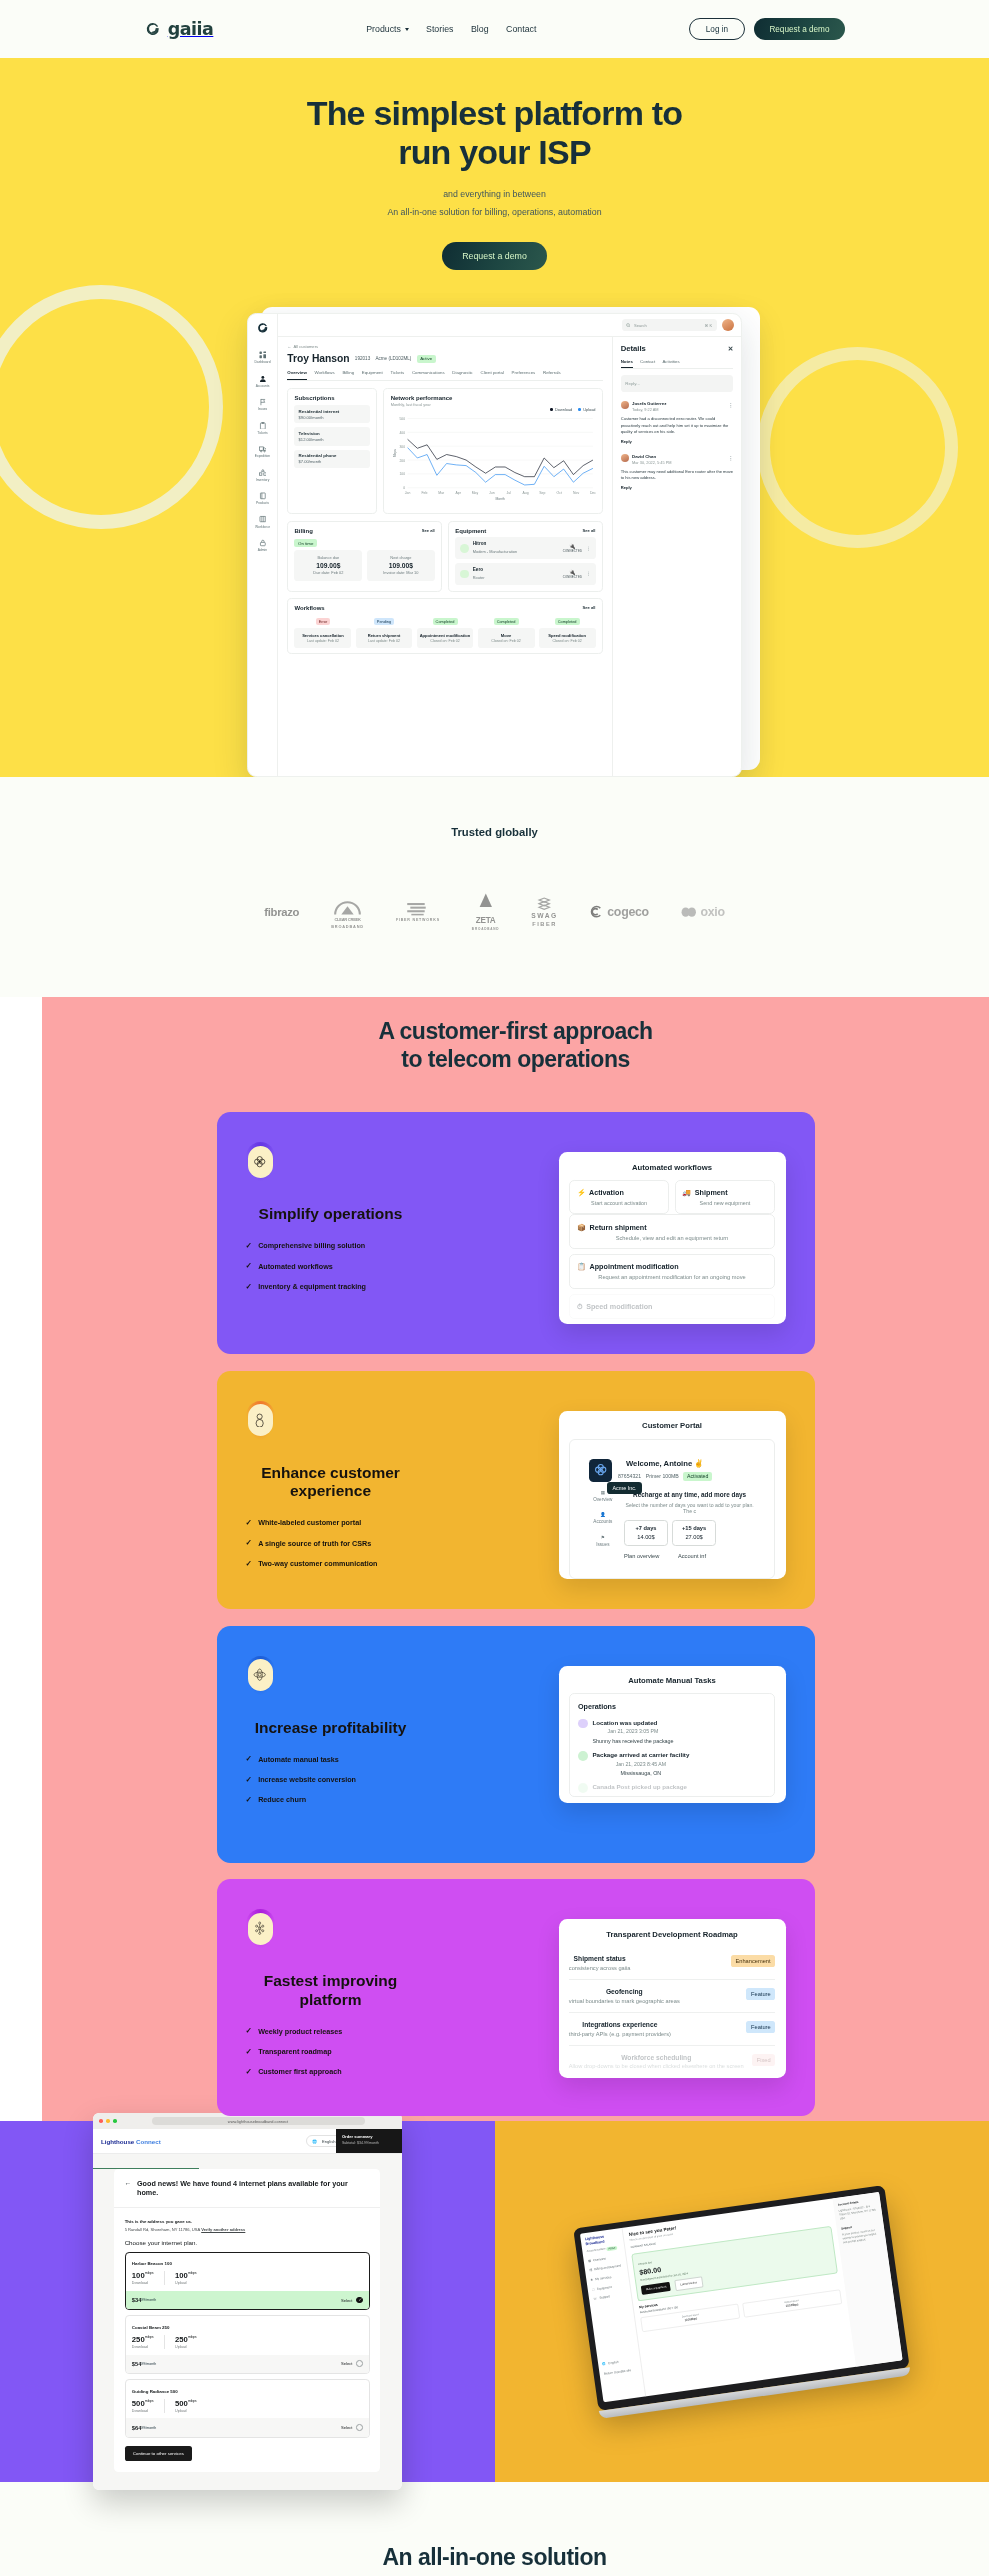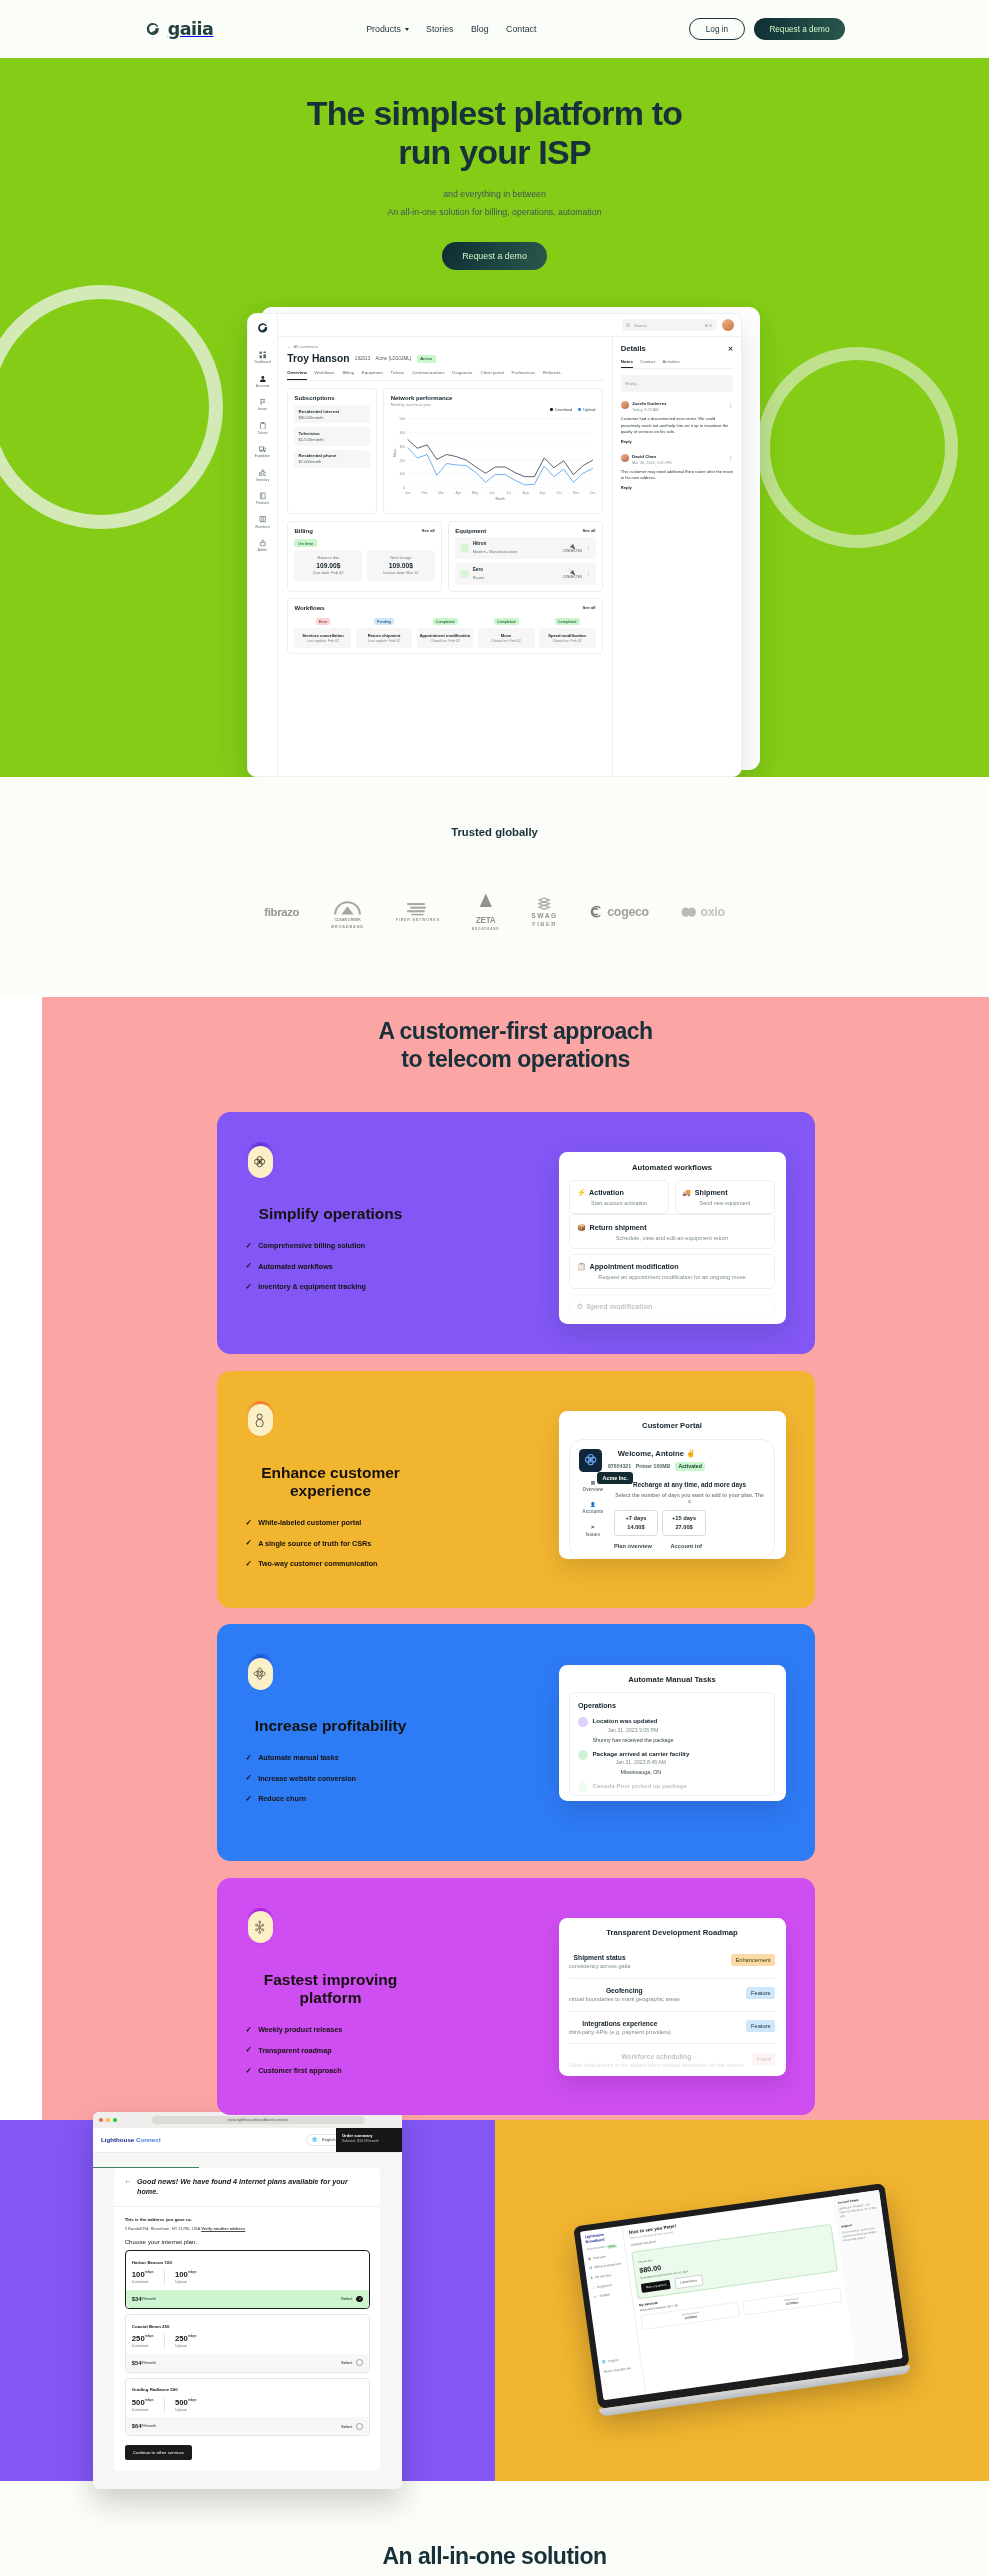--- a/index.html
+++ b/index.html
@@ -18,21 +18,21 @@
   .brand-word{font-size:17.5px;font-weight:700;letter-spacing:-0.5px;color:#22413f;font-family:"DejaVu Sans",sans-serif;}
   .nav-links{display:flex;align-items:center;gap:17.5px;margin-left:auto;}
   .nav-link{font-size:8.8px;color:#1b3039;text-decoration:none;display:flex;align-items:center;gap:3.6px;}
   .nav-actions{display:flex;align-items:center;gap:9.3px;margin-left:auto;}
   .btn-ghost{border:0.8px solid #1b3039;border-radius:515px;padding:5.7px 15.5px;font-size:8.2px;background:transparent;color:#17303a;cursor:pointer;}
   .btn-dark{border:0;border-radius:515px;padding:6.7px 15.5px;font-size:8.2px;cursor:pointer;
     background:linear-gradient(110deg,#0f2d33 0%,#1d4642 55%,#2b574c 100%);color:#d8f7c8;}
   .caret{width:0;height:0;border-left:2.6px solid transparent;border-right:2.6px solid transparent;border-top:3.1px solid #1b3039;display:inline-block;}
 
   
-  .hero{position:relative;background:#84cc16;padding-top:36px;overflow:hidden;}
+  .hero{position:relative;background:#fde047;padding-top:36px;overflow:hidden;}
   .hero:before{content:"";position:absolute;left:-20.6px;top:227px;width:216px;height:216px;border-radius:50%;
     border:14.4px solid #eef4ee;opacity:.75;}
   .hero:after{content:"";position:absolute;right:31px;top:289px;width:175px;height:175px;border-radius:50%;
     border:13.4px solid #eef4ee;opacity:.55;}
   .hero-inner{position:relative;z-index:2;text-align:center;}
   h1.hero-title{font-size:34px;line-height:1.14;font-weight:700;letter-spacing:-0.8px;color:#17303a;}
   .hero-sub{margin-top:13.4px;font-size:8.8px;line-height:2.1;color:#40565d;}
   .hero-cta{margin-top:20.6px;display:inline-block;border:0;border-radius:515px;padding:8.8px 20.6px;font-size:8.8px;cursor:pointer;
     background:linear-gradient(110deg,#0f2d33 0%,#1d4642 55%,#2b574c 100%);color:#d8f7c8;}
 
@@ -130,21 +130,21 @@
   .mini h4{font-size:7.7px;font-weight:700;color:#16232b;margin-bottom:8.2px;}
   .mrow{border:0.5px solid #eceeed;border-radius:5.2px;padding:7.2px 7.2px;margin-bottom:5.2px;}
   .mrow b{font-size:7.2px;font-weight:700;color:#14212a;display:flex;align-items:center;gap:3.6px;}
   .mrow i{font-style:normal;font-size:5.7px;color:#7c8b8b;display:block;margin-top:3.1px;}
   .mrow2{display:flex;gap:5.2px;}
   .mrow2>div{flex:1;border:0.5px solid #eceeed;border-radius:5.2px;padding:7.2px;}
   .mrow2>div b{font-size:7.2px;font-weight:700;color:#14212a;display:flex;align-items:center;gap:3.1px;}
   .mrow2>div i{font-style:normal;font-size:5.4px;color:#7c8b8b;display:block;margin-top:3.1px;}
   .fade{opacity:.28;}
   
-  .portal-card{border:0.5px solid #eceeed;border-radius:14px;padding:9px;font-weight:bold;}
+  .portal-card{border:0.5px solid #eceeed;border-radius:6px;padding:19px;}
   .portal-top{display:flex;gap:6.2px;align-items:flex-start;position:relative;}
   .portal-logo{width:23px;height:23px;border-radius:4.6px;background:#10263a;display:flex;align-items:center;justify-content:center;flex:0 0 23px;}
   .portal-top b{font-size:7.7px;color:#14212a;}
   .portal-meta{display:flex;align-items:center;gap:4.6px;margin-top:4.1px;font-size:5.2px;color:#56666a;}
   .tip{position:absolute;left:18.5px;top:23px;background:#132b31;color:#fff;font-size:5.4px;border-radius:3.1px;padding:3.1px 5.2px;}
   .portal-body{display:flex;gap:7.2px;margin-top:8.2px;}
   .portal-rail{width:28px;flex:0 0 28px;display:flex;flex-direction:column;gap:10.3px;align-items:center;font-size:4.6px;color:#6e7d80;}
   .portal-rail .it{display:flex;flex-direction:column;align-items:center;gap:2.1px;}
   .portal-main b{font-size:6.4px;color:#14212a;}
   .portal-main p{font-size:5.2px;color:#7c8b8b;margin-top:3.1px;}
@@ -177,21 +177,21 @@
   .bhead .lg{font-size:6.2px;font-weight:700;color:#1a2a92;}
   .bhead .lg em{font-style:normal;color:#3f7fe0;}
   .bhead .rt{margin-left:auto;display:flex;align-items:center;gap:7.2px;font-size:4.1px;color:#3a4448;}
   .lang{border:0.5px solid #e2e2e2;border-radius:515px;padding:2.6px 6.2px;display:flex;gap:4.1px;align-items:center;}
   .ordsum{position:absolute;right:0;top:0;bottom:0;width:66px;background:#171717;color:#fff;padding:5.2px 6.2px;}
   .ordsum b{font-size:4.1px;display:block;}
   .ordsum i{font-style:normal;font-size:3.6px;color:#b5b5b5;display:block;margin-top:1.5px;}
   .bstage{background:#f6f6f4;padding:13.4px 21.6px 17.5px;}
   .bprog{height:1.5px;background:#3f7f5d;width:40%;margin:0 0 0 -21.6px;}
   .bcard{background:#fff;border-radius:4.6px;padding:0 0 11.3px;}
-  .bcard-h{display:flex;gap:5.7px;align-items:flex-start;padding:9.3px 10.3px;border-bottom:0.5px solid #efefef;font-style:italic;}
+  .bcard-h{display:flex;gap:5.7px;align-items:flex-start;padding:9.3px 10.3px;border-bottom:0.5px solid #efefef;}
   .bcard-h b{font-size:7.2px;line-height:1.35;color:#14181a;}
   .bcard-b{padding:7.2px 10.3px 0;}
   .addr b{font-size:4.4px;color:#14181a;}
   .addr p{font-size:4.1px;color:#44494b;margin-top:2.6px;}
   .addr u{font-weight:700;}
   .choose{font-size:6.2px;color:#14181a;margin:7.2px 0 5.2px;}
   .plan{border:0.5px solid #e4e4e4;border-radius:4.1px;padding:5.7px 6.2px 0;margin-bottom:5.2px;}
   .plan.sel{border:0.8px solid #1b1b1b;}
   .plan b{font-size:4.4px;color:#14181a;}
   .speeds{display:flex;gap:0;margin-top:4.1px;}

